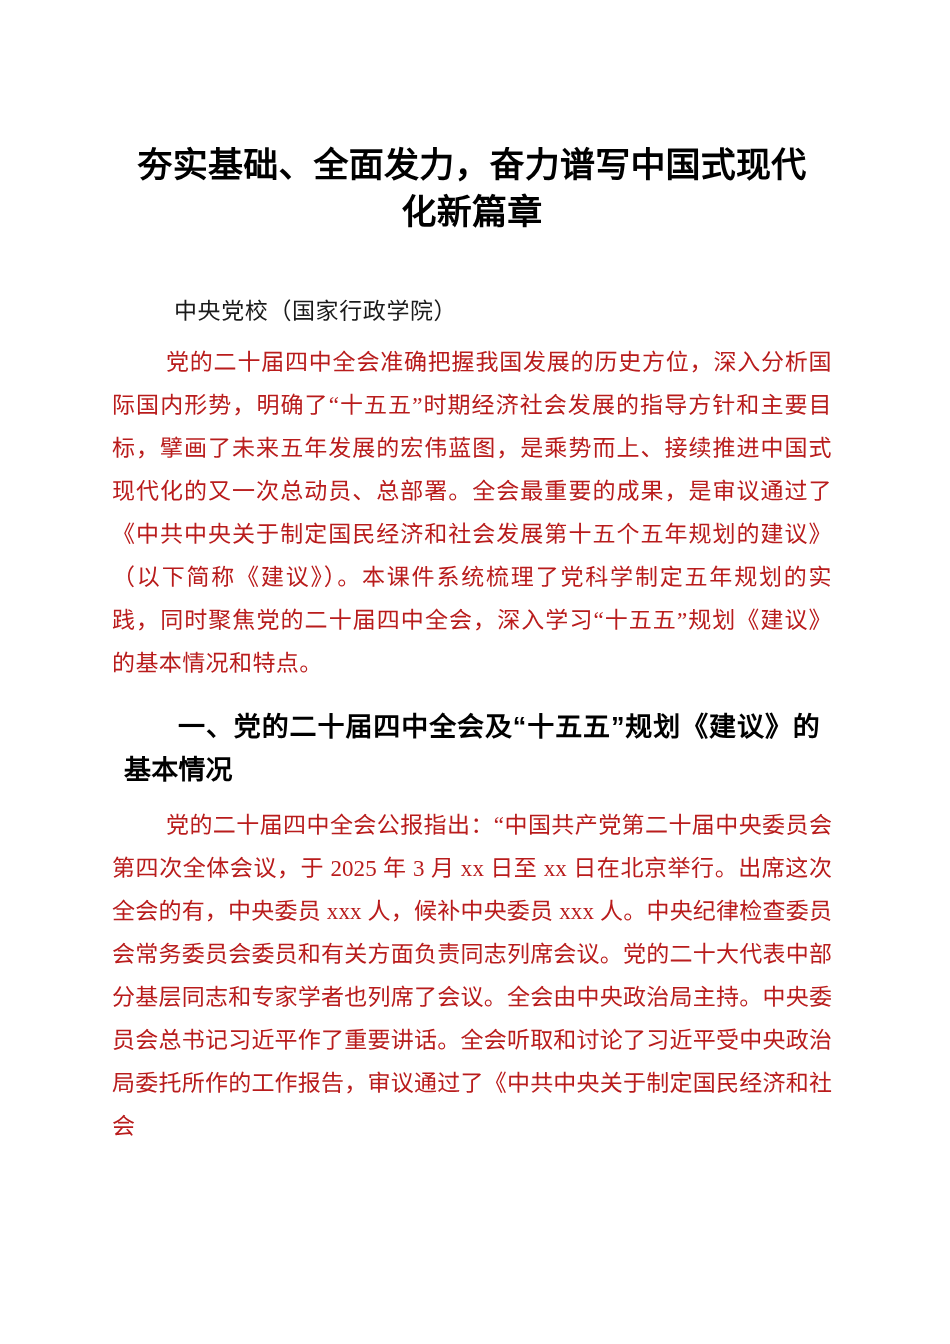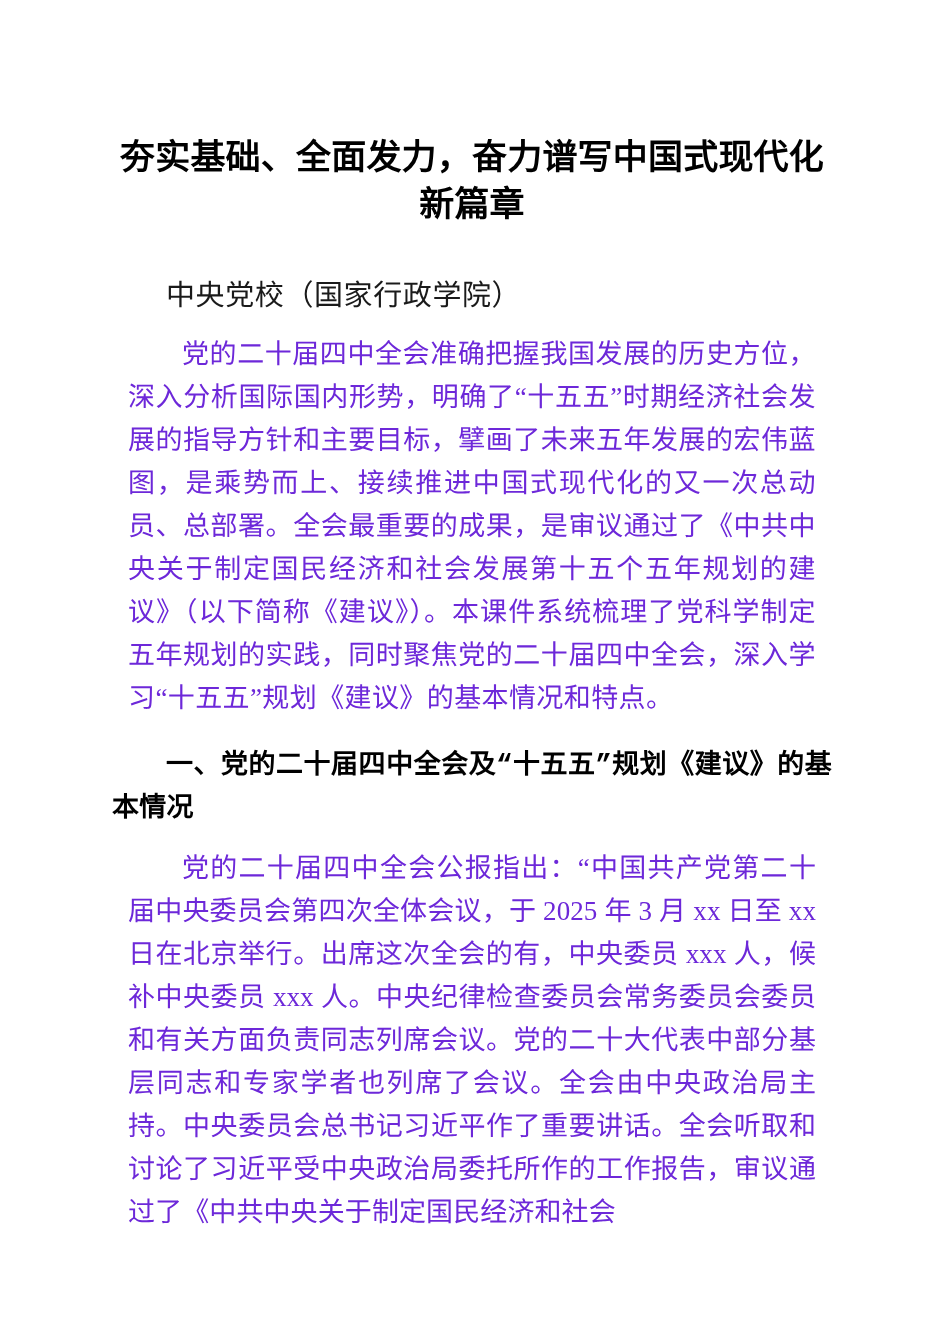--- a/index.html
+++ b/index.html
@@ -29,65 +29,65 @@
 
   .content {
     position: absolute;
     left: 112px;
     top: 0;
     width: 720px;
   }
 
   
   .doc-title {
-    margin: 8px;
+    margin: 16px;
     padding-top: 126px;
     font-family: "Liberation Serif", "DejaVu Serif", serif;
     font-weight: 700;
     font-size: 35px;
     line-height: 47px;
     text-align: center;
     letter-spacing: 0.2px;
     color: #000000;
   }
 
   
   .affiliation {
-    margin: 0;
+    margin: 8px;
     padding-top: 38px;
     font-family: "Liberation Serif", "DejaVu Serif", serif;
-    font-size: 29px;
+    font-size: 23px;
     line-height: 43px;
     text-indent: 54px;
     letter-spacing: 0.6px;
     color: #1a1a1a;
   }
 
   
   .body-para {
-    margin: 16px;
+    margin: 0;
     font-family: "Liberation Serif", "DejaVu Serif", serif;
-    font-size: 27px;
+    font-size: 23px;
     line-height: 43px;
     text-indent: 54px;
     text-align: justify;
     text-justify: inter-ideograph;
     letter-spacing: 0.4px;
-    color: #6d28d9;
+    color: #b91c1c;
   }
 
   .body-para.tight {
     letter-spacing: 0.1px;
   }
 
   
   .section-heading {
-    margin: 0;
+    margin: 12px;
     padding-top: 9px;
-    font-family: Liberation Mono, monospace;
+    font-family: Liberation Sans, sans-serif;
     font-weight: 700;
     font-size: 27px;
     line-height: 43px;
     text-indent: 54px;
     text-align: justify;
     text-justify: inter-ideograph;
     letter-spacing: 0.2px;
     color: #000000;
   }
 </style>

